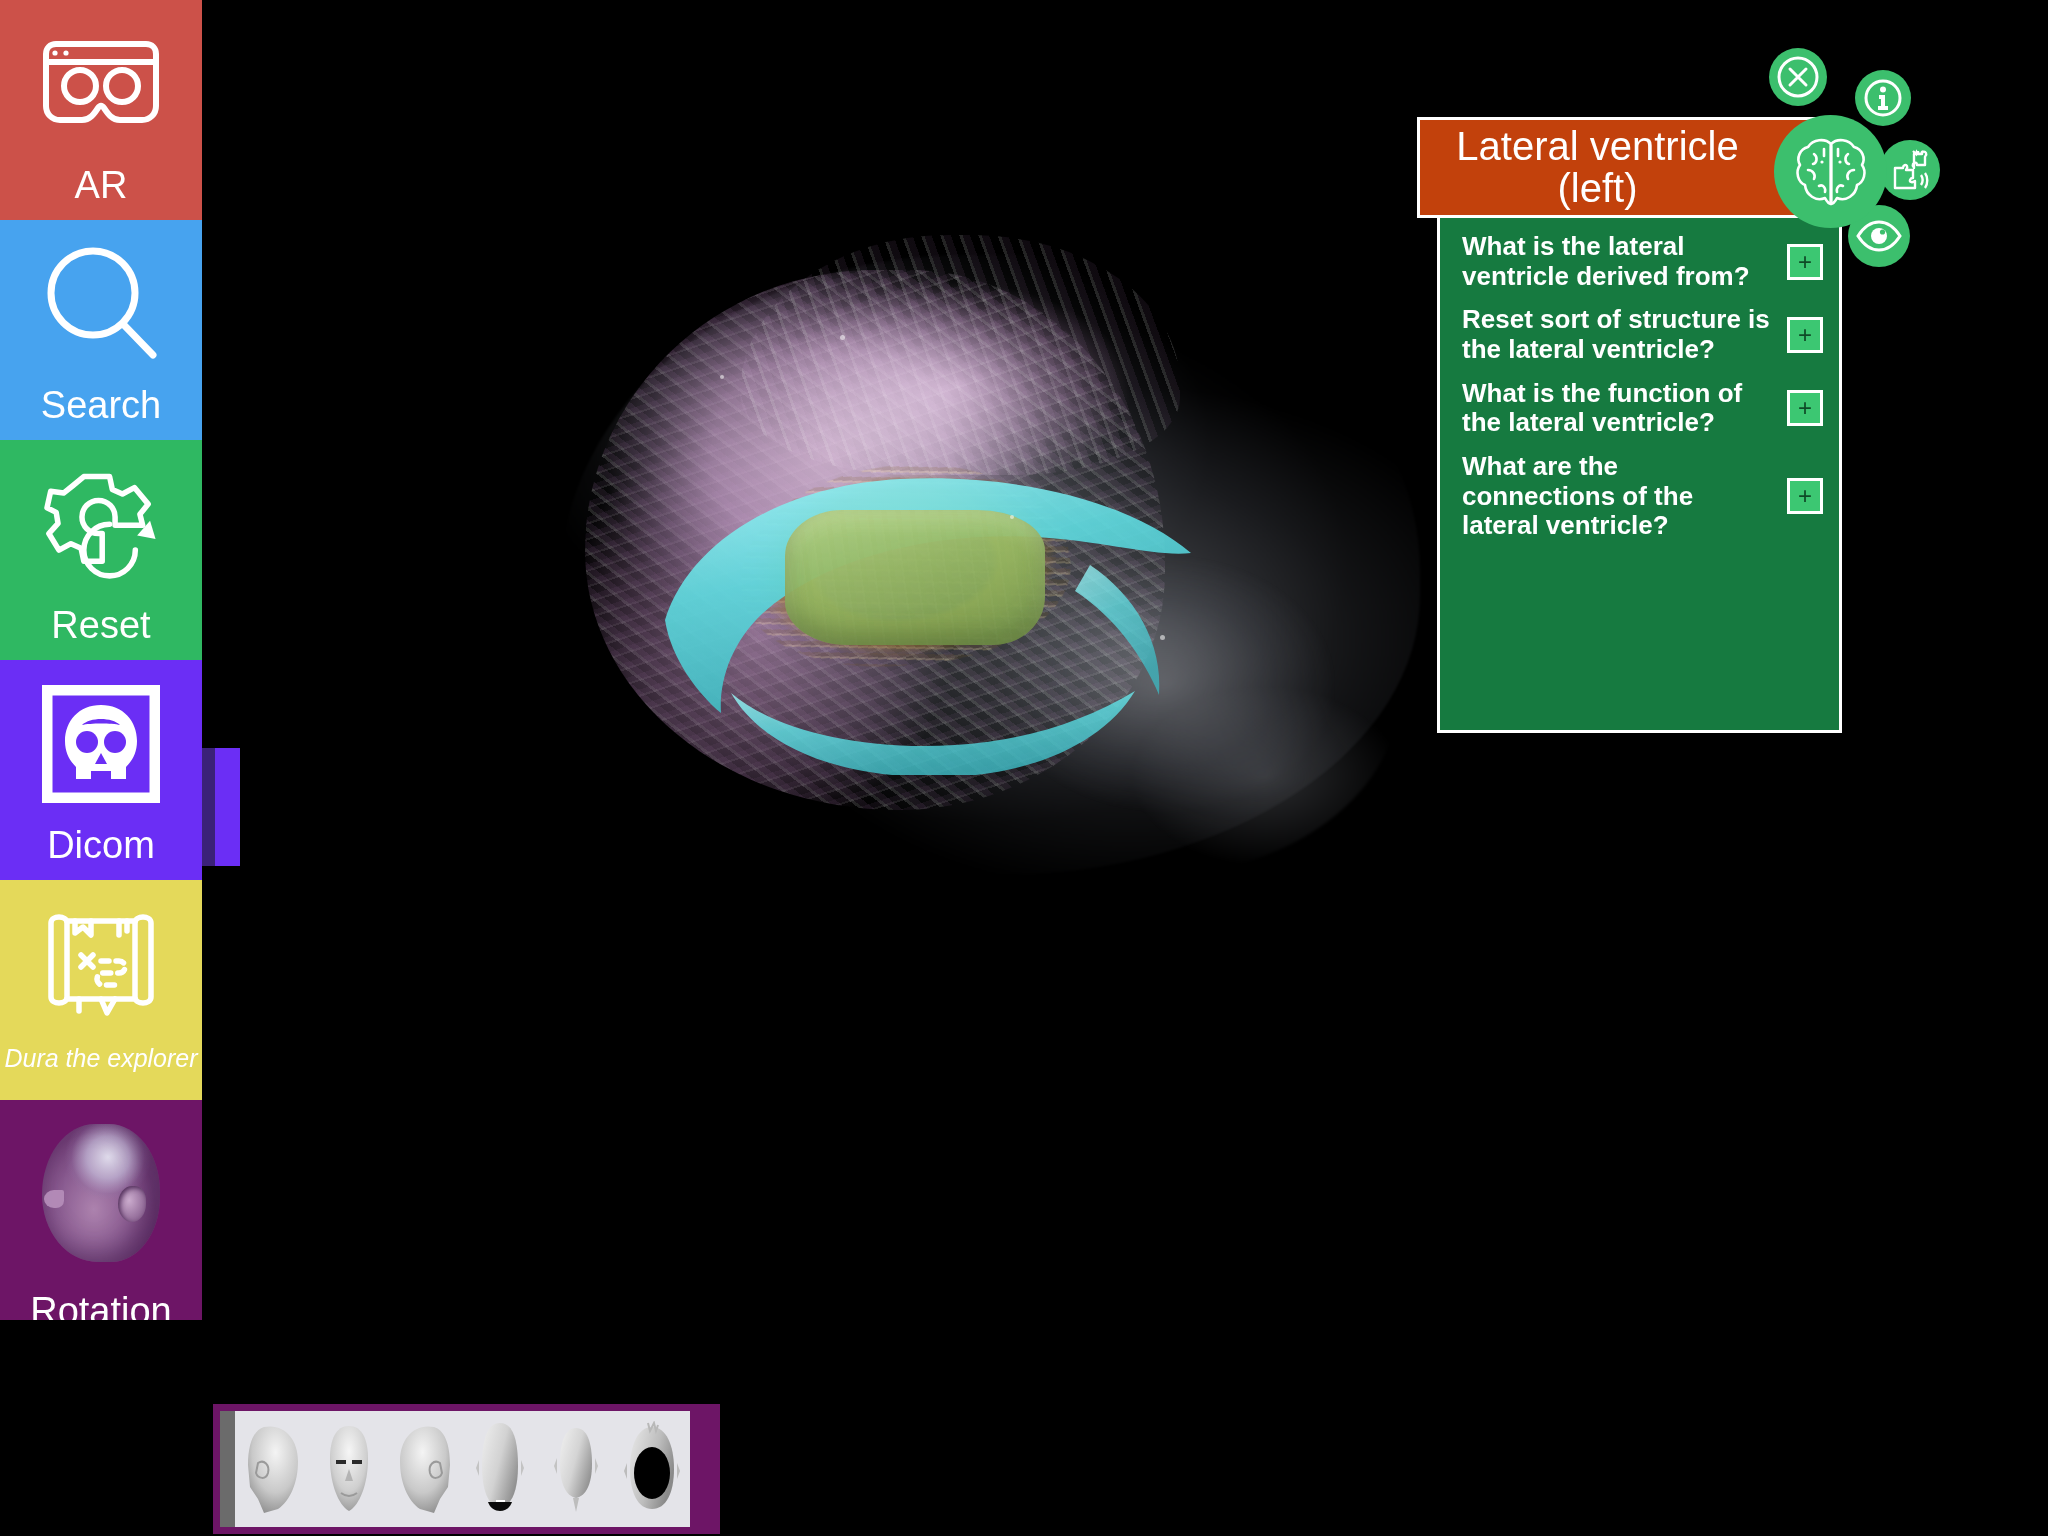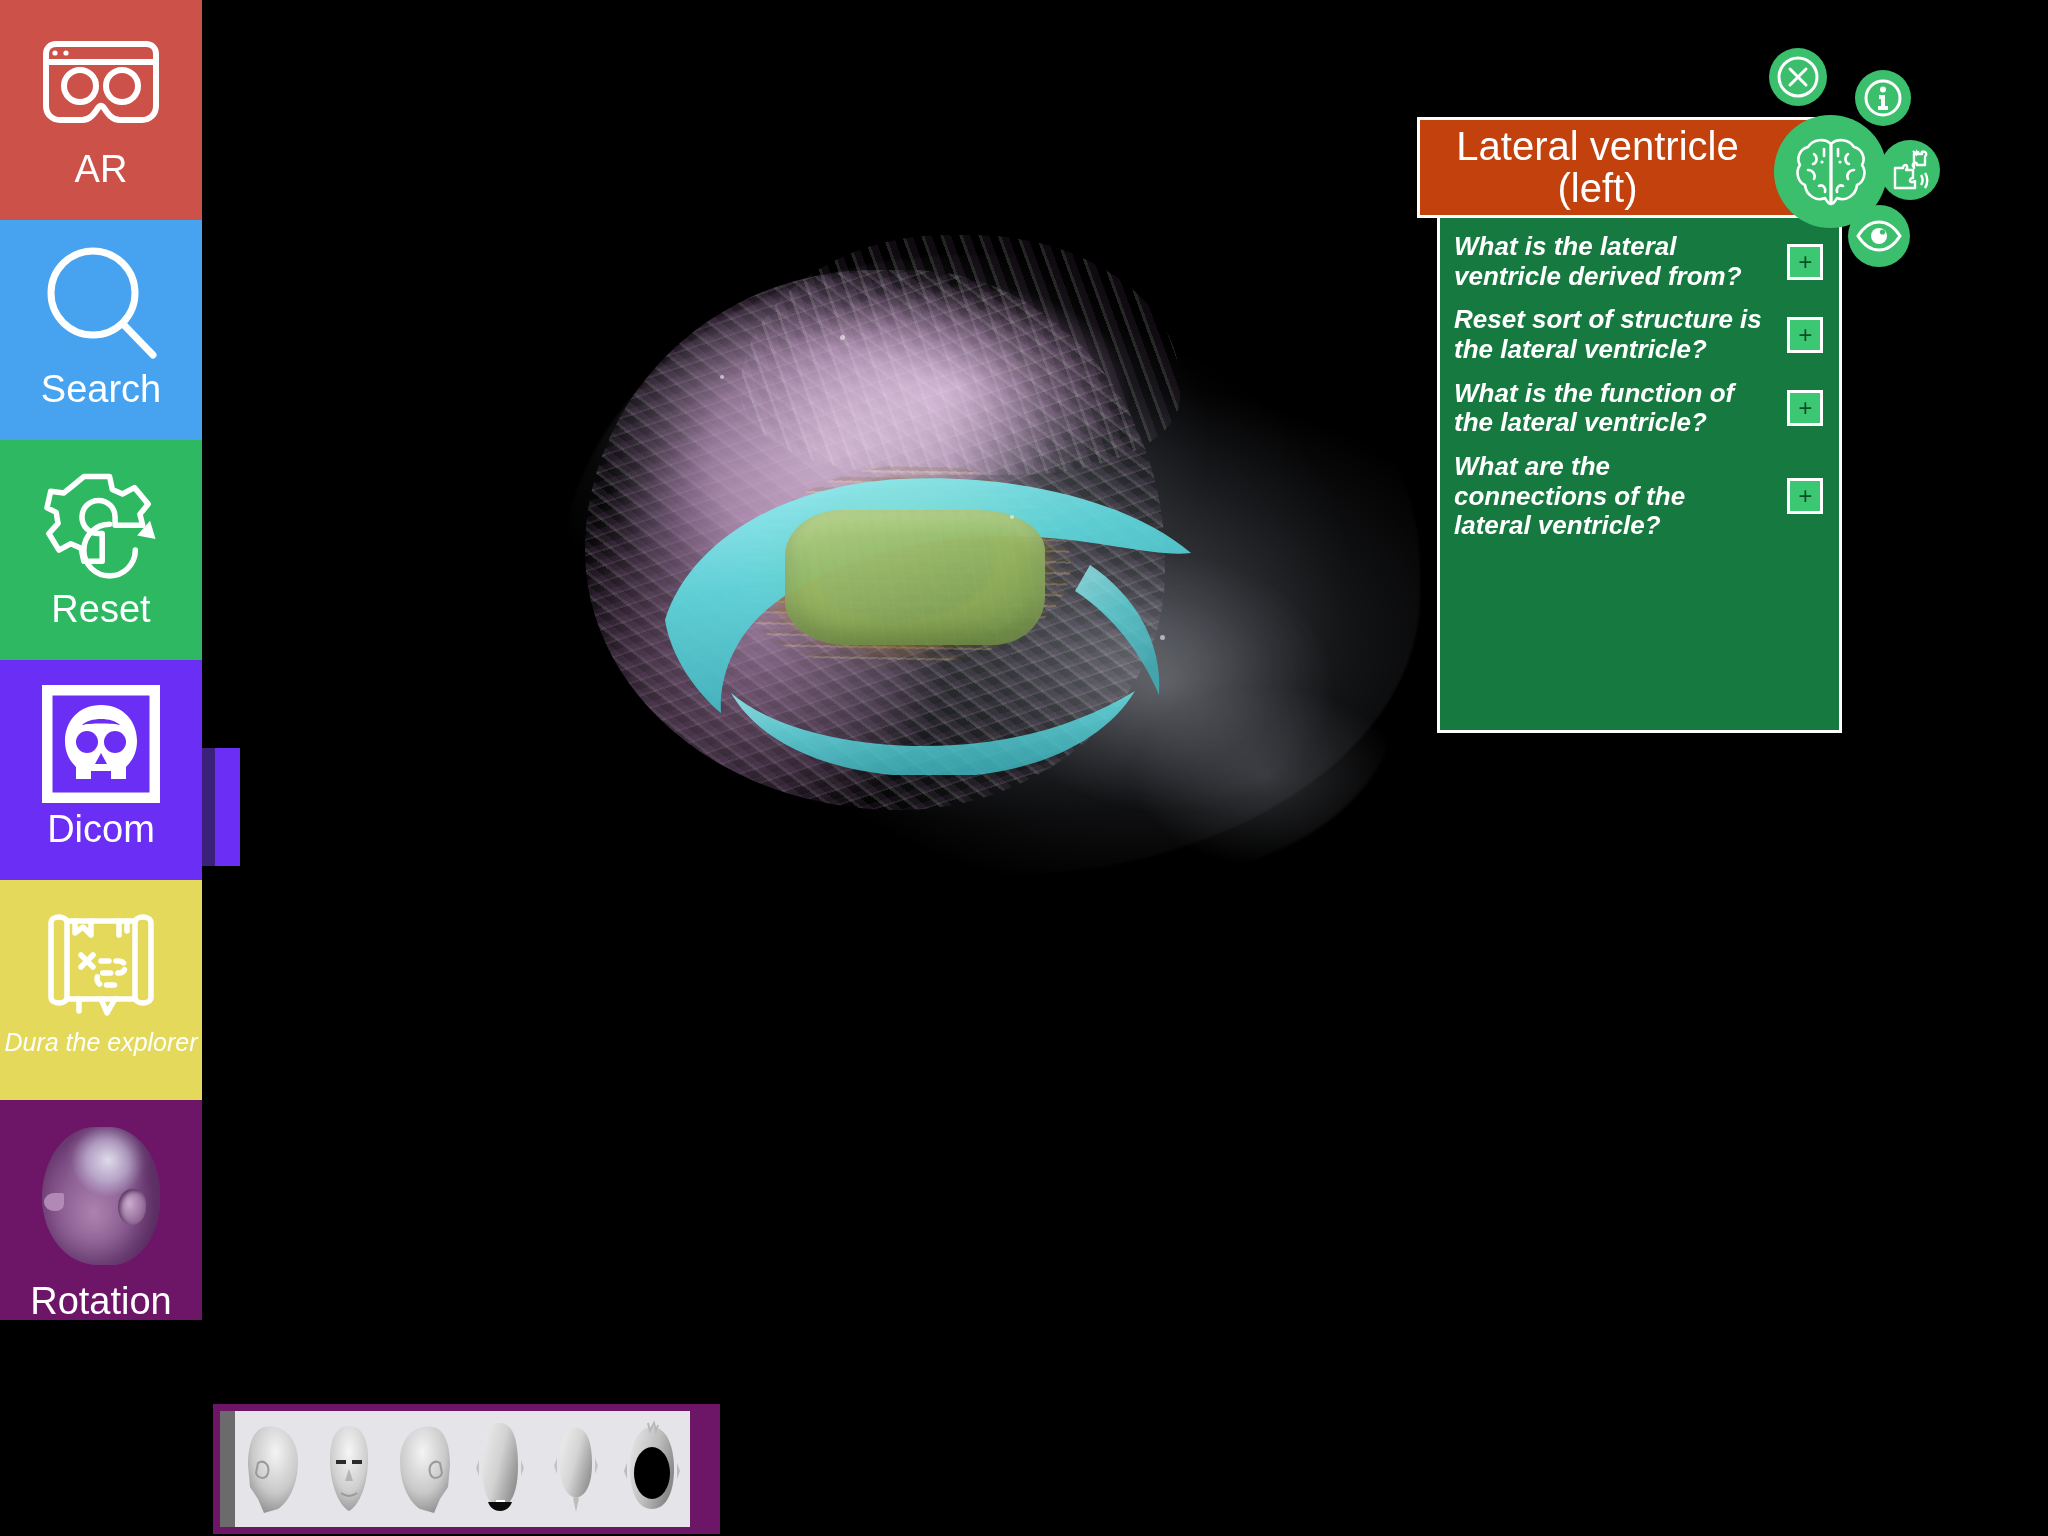--- a/index.html
+++ b/index.html
@@ -122,20 +122,21 @@
     position: relative;
     flex: 0 0 220px;
     display: flex;
     flex-direction: column;
     align-items: center;
     justify-content: flex-start;
     box-sizing: border-box;
     padding-top: 24px;
     cursor: pointer;
     overflow: hidden;
+    gap: 16px;
   }
   .nav-icon {
     height: 120px;
     display: flex;
     align-items: center;
     justify-content: center;
   }
   .nav-icon svg { display: block; }
   .nav-label {
     color: #ffffff;
@@ -251,22 +252,21 @@
   }
   #panel-body {
     position: relative;
     margin-left: 20px;
     width: 405px;
     height: 515px;
     background: #167a40;
     border: 3px solid #ffffff;
     border-top: none;
     box-sizing: border-box;
-    padding: 14px 0 0 4px;
-    font-style: italic;
+    padding: 14px 0 0 12px;
   }
   .qa-row {
     display: flex;
     align-items: center;
     justify-content: space-between;
     padding: 0 16px 0 10px;
     margin-bottom: 14px;
     cursor: pointer;
   }
   .qa-text {

